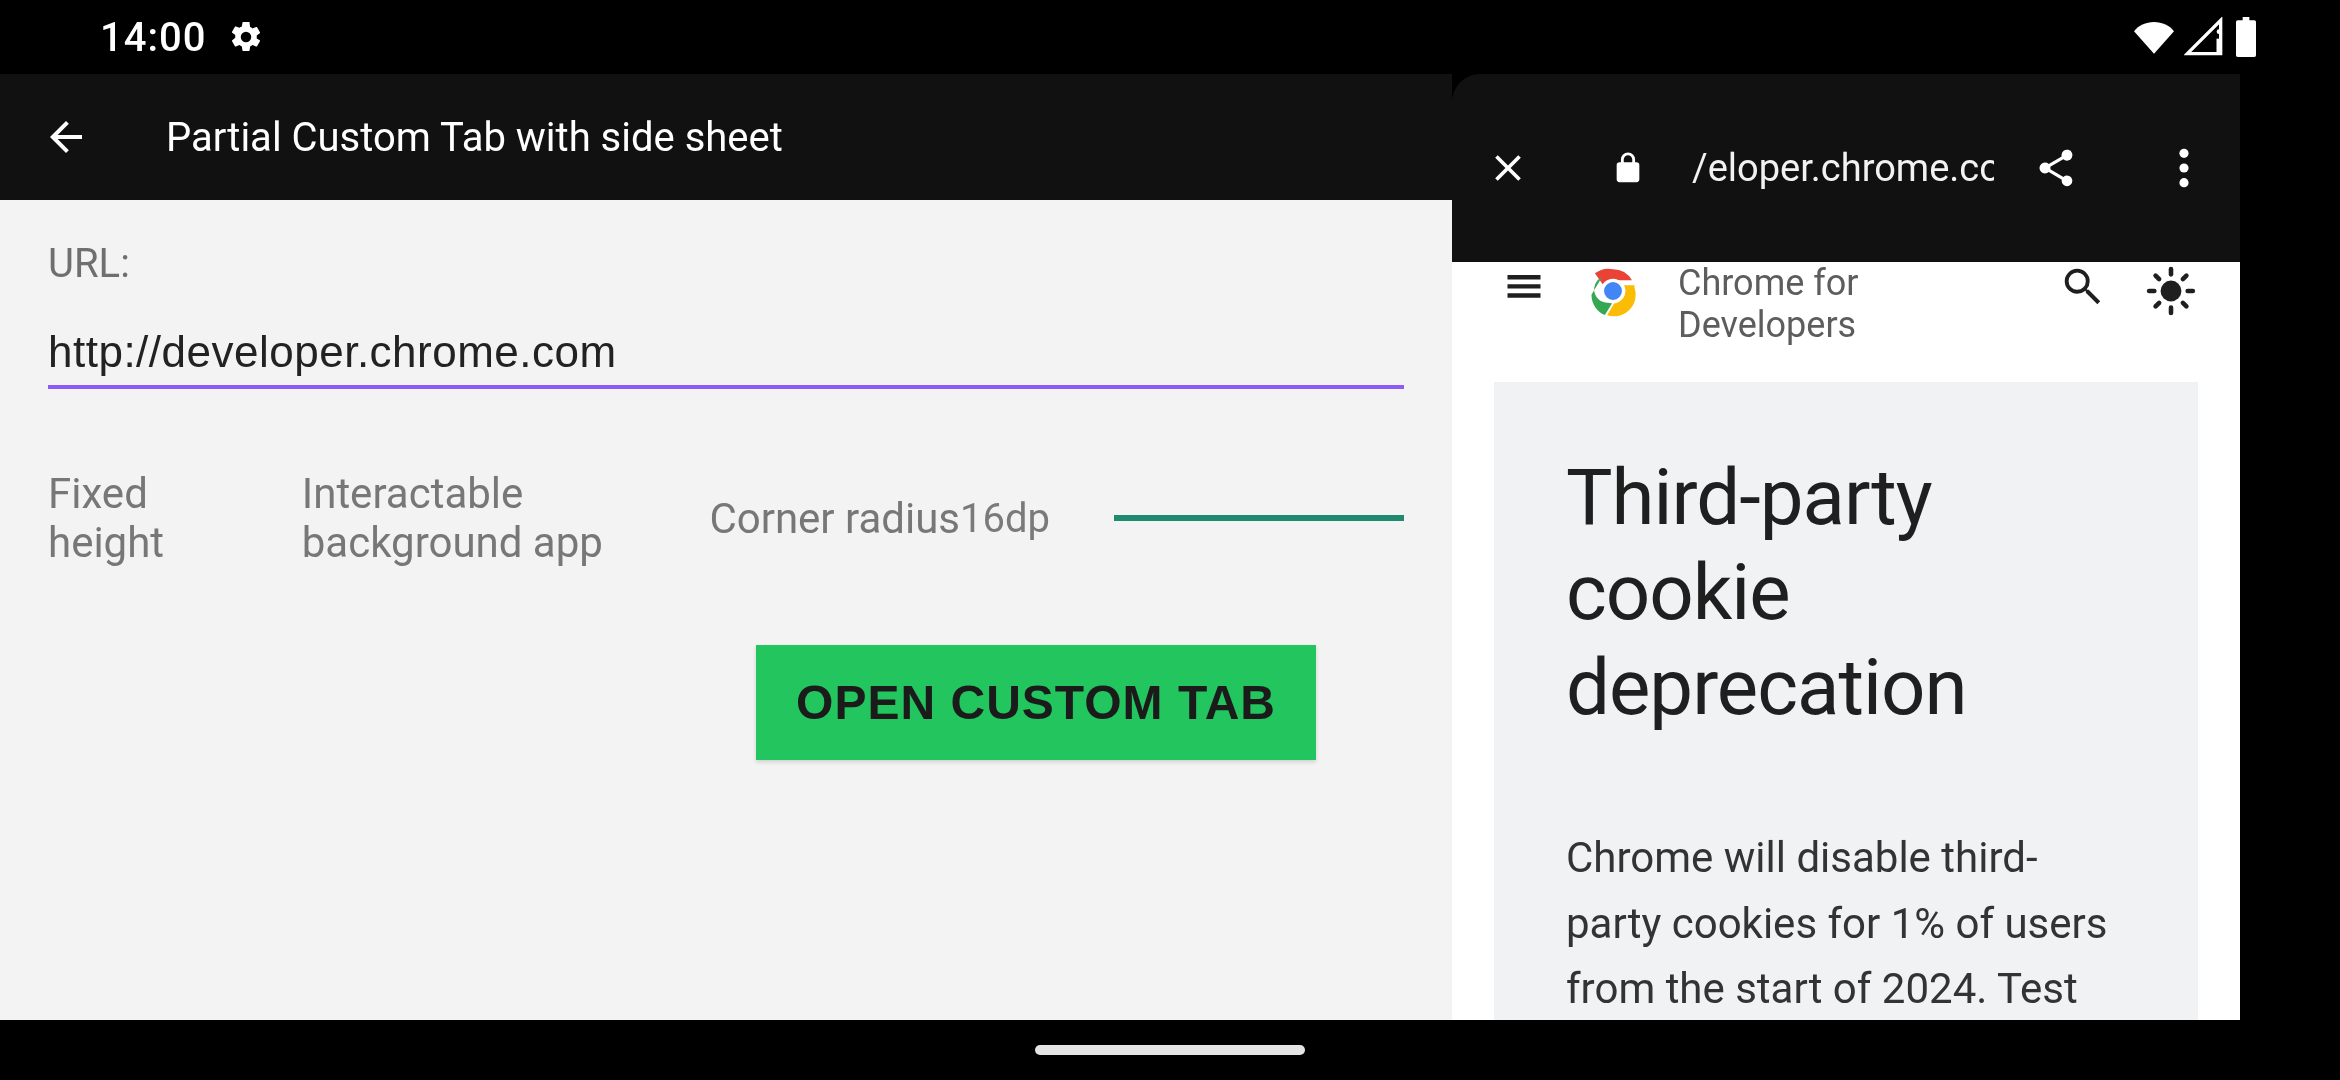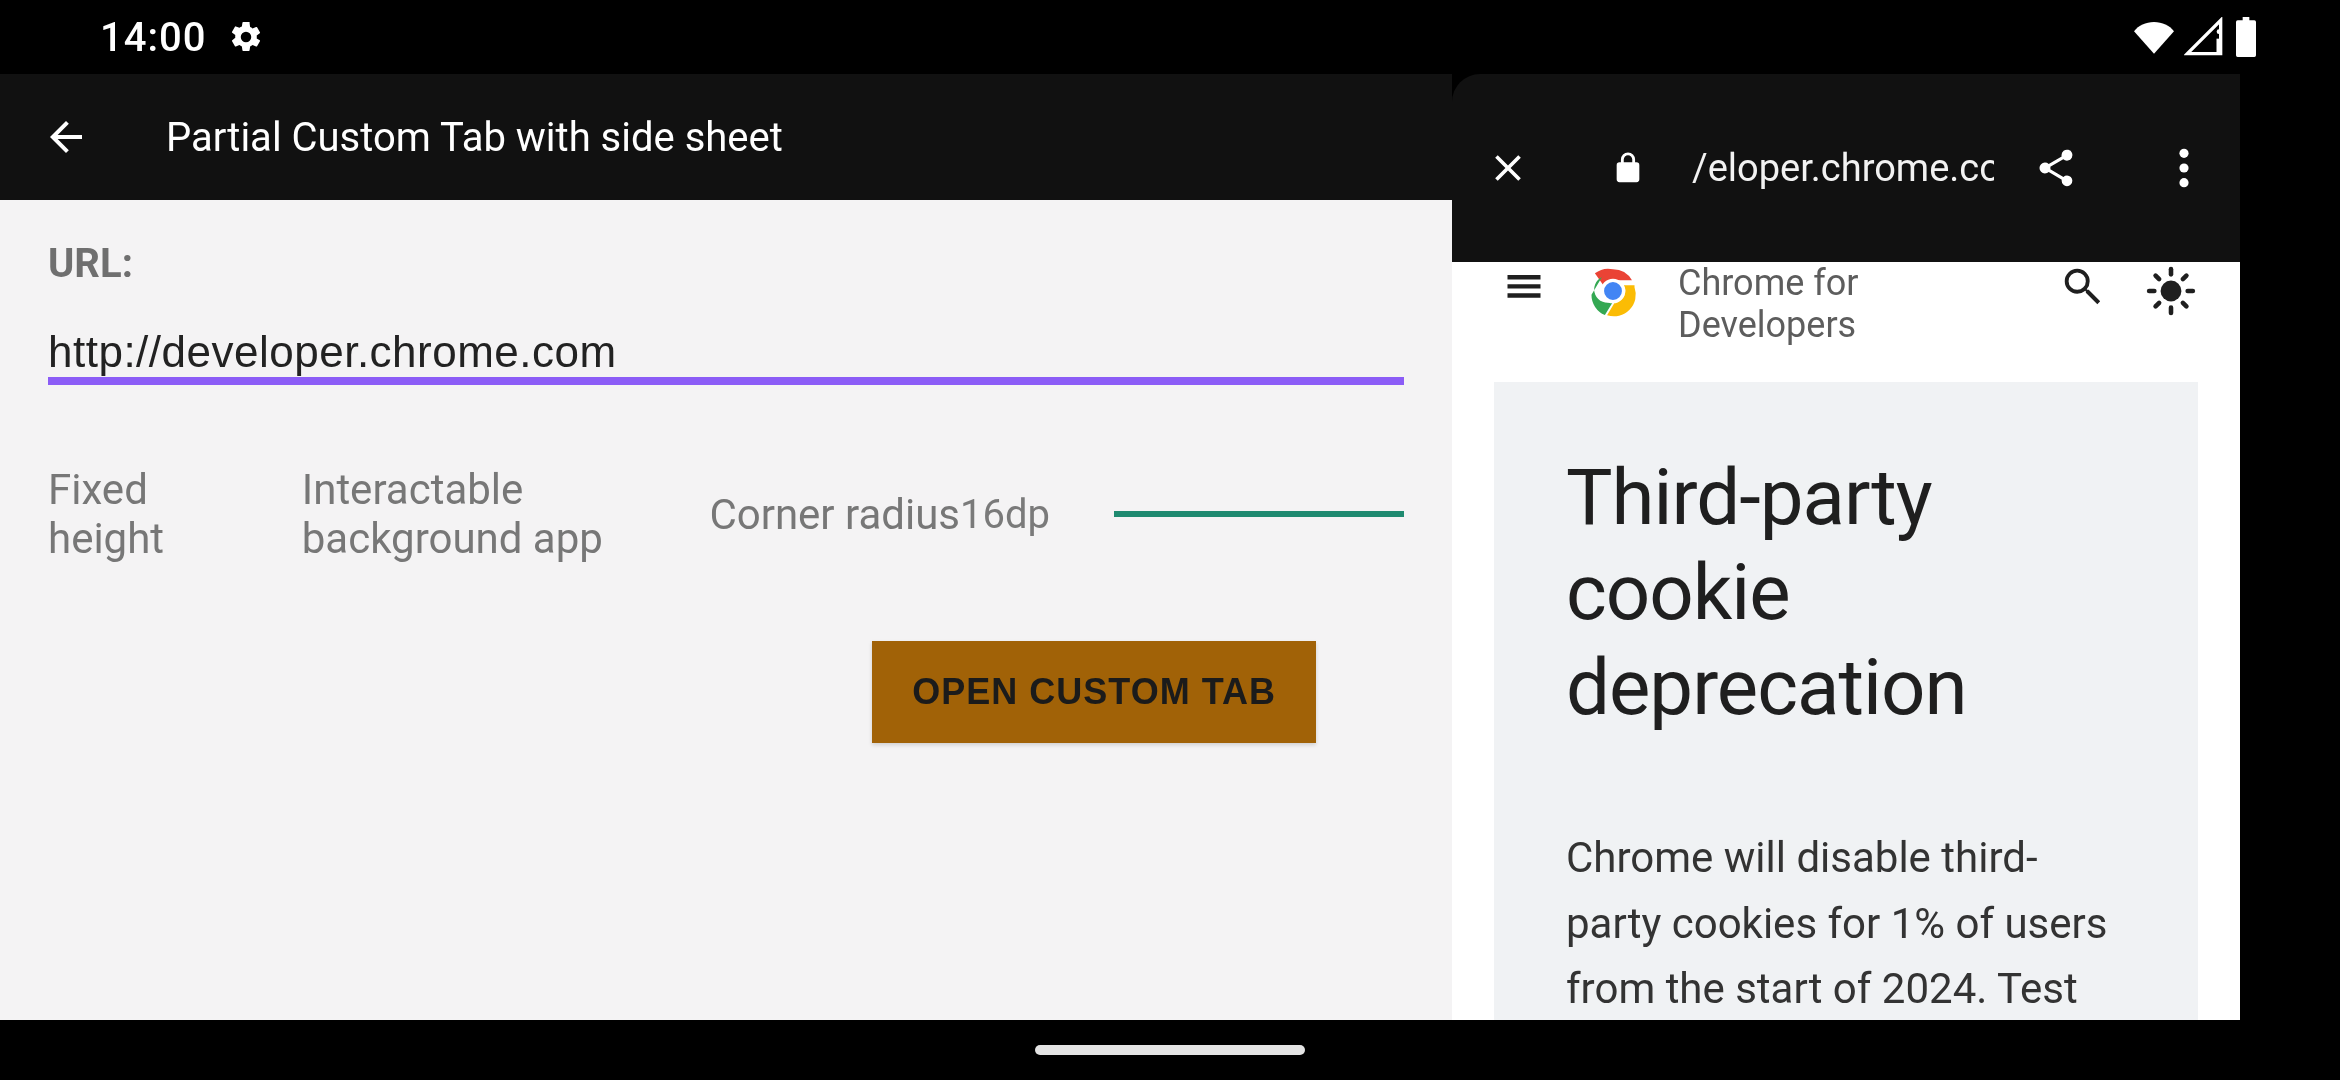--- a/index.html
+++ b/index.html
@@ -15,35 +15,35 @@
   
   .app-area { position: absolute; left: 0; right: 0; top: 74px; bottom: 60px; background: #000; }
 
   
   .config-pane { position: absolute; left: 0; top: 0; width: 1452px; bottom: 0; background: #111111; }
   .appbar { height: 126px; display: flex; align-items: center; color: #fff; padding-left: 38px; }
   .appbar .back { width: 56px; height: 56px; display: flex; align-items: center; justify-content: center; }
   .appbar-title { font-size: 40px; font-weight: 400; margin-left: 72px; }
 
   .config-body { position: absolute; left: 0; right: 0; top: 126px; bottom: 0; background: #f4f3f4; padding: 28px 48px 0 48px; color: #555; }
-  .url-label { font-size: 40px; color: #6f6f6f; margin-top: 12px; font-weight: bold; }
-  .url-input-wrap { margin-top: 40px; border-bottom: 8px solid #8b5cf6; padding-bottom: 0; }
+  .url-label { font-size: 40px; color: #6f6f6f; margin-top: 12px; }
+  .url-input-wrap { margin-top: 40px; border-bottom: 4px solid #8b5cf6; padding-bottom: 8px; }
   .url-input { width: 100%; border: none; outline: none; background: transparent; font-size: 44px; font-weight: 500; color: #222; letter-spacing: 0.5px; }
 
   .options { margin-top: 80px; display: flex; flex-direction: row; gap: 62px; }
   .option-text { font-size: 42px; color: #777; }
 
   .radius-row { display: flex; align-items: center; justify-content: flex-end; }
   .radius-label { flex: 0 0 auto; font-size: 42px; color: #777; }
   .radius-spacer { flex: 1; }
   .radius-value { font-size: 40px; color: #7a7a7a; margin-right: 64px; }
   .radius-slider { flex: 0 0 290px; height: 6px; background: #1f8a70; position: relative; }
 
   .open-btn-wrap { display: flex; justify-content: flex-end; margin-top: 78px; padding-right: 88px; }
-  .open-btn { background: #a16207; border: none; padding: 30px 40px; font-size: 36px; font-weight: 600; color: #1b1b1b; letter-spacing: 1px; box-shadow: 0 2px 4px rgba(0,0,0,0.15); cursor: pointer; }
+  .open-btn { background: #22c55e; border: none; padding: 30px 40px; font-size: 48px; font-weight: 600; color: #1b1b1b; letter-spacing: 1px; box-shadow: 0 2px 4px rgba(0,0,0,0.15); cursor: pointer; }
 
   
   .custom-tab { position: absolute; left: 1452px; top: 0; bottom: 0; right: 100px; background: #111; border-top-left-radius: 28px; overflow: hidden; }
   .ct-toolbar { height: 188px; display: flex; align-items: center; padding: 0 28px; color: #fff; gap: 34px; }
   .ct-close { width: 56px; height: 56px; display: flex; align-items: center; justify-content: center; }
   .ct-lock { width: 40px; height: 40px; display: flex; align-items: center; justify-content: center; margin-left: 38px; }
   .ct-url { font-size: 38px; color: #f2f2f2; flex: 1; margin-left: 10px; white-space: nowrap; overflow: hidden; }
   .ct-share { width: 56px; height: 56px; display: flex; align-items: center; justify-content: center; }
   .ct-more { width: 56px; height: 56px; display: flex; align-items: center; justify-content: center; margin-left: 38px; }
 

